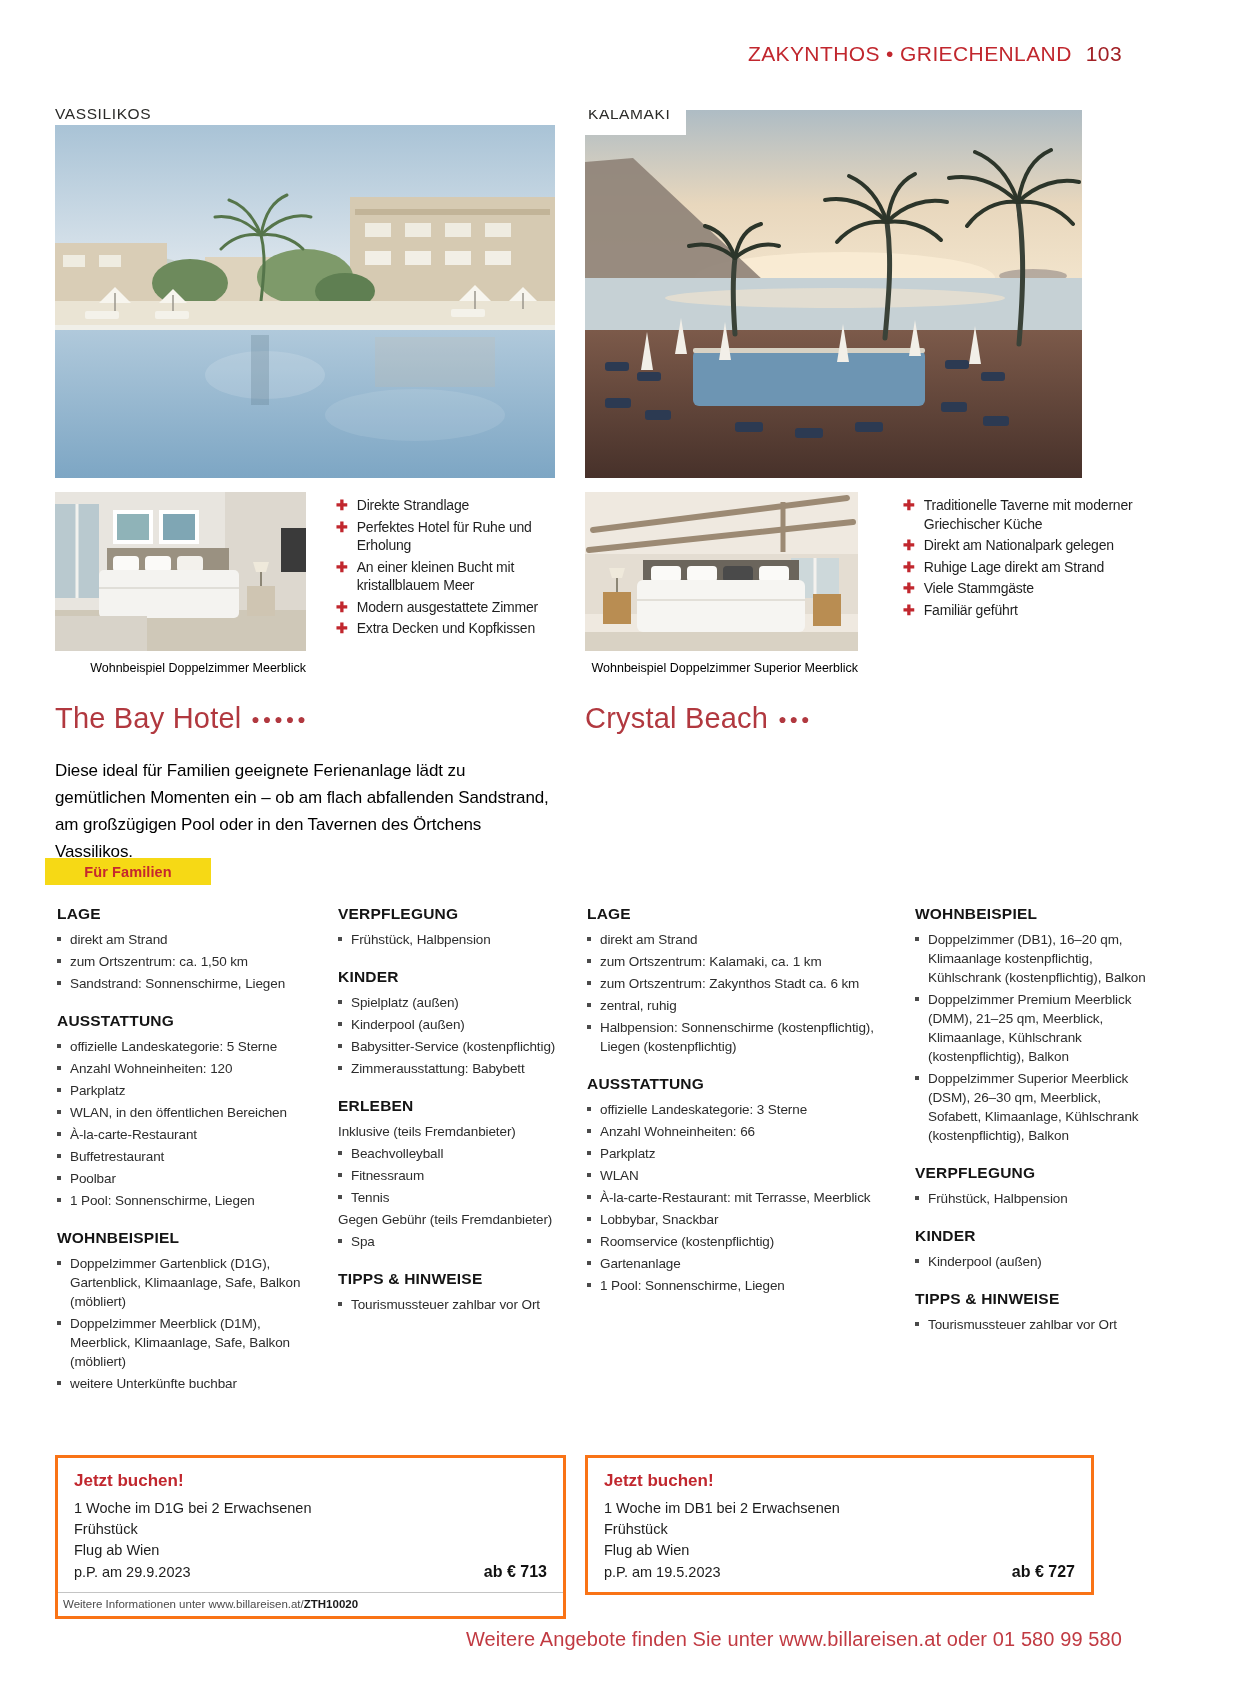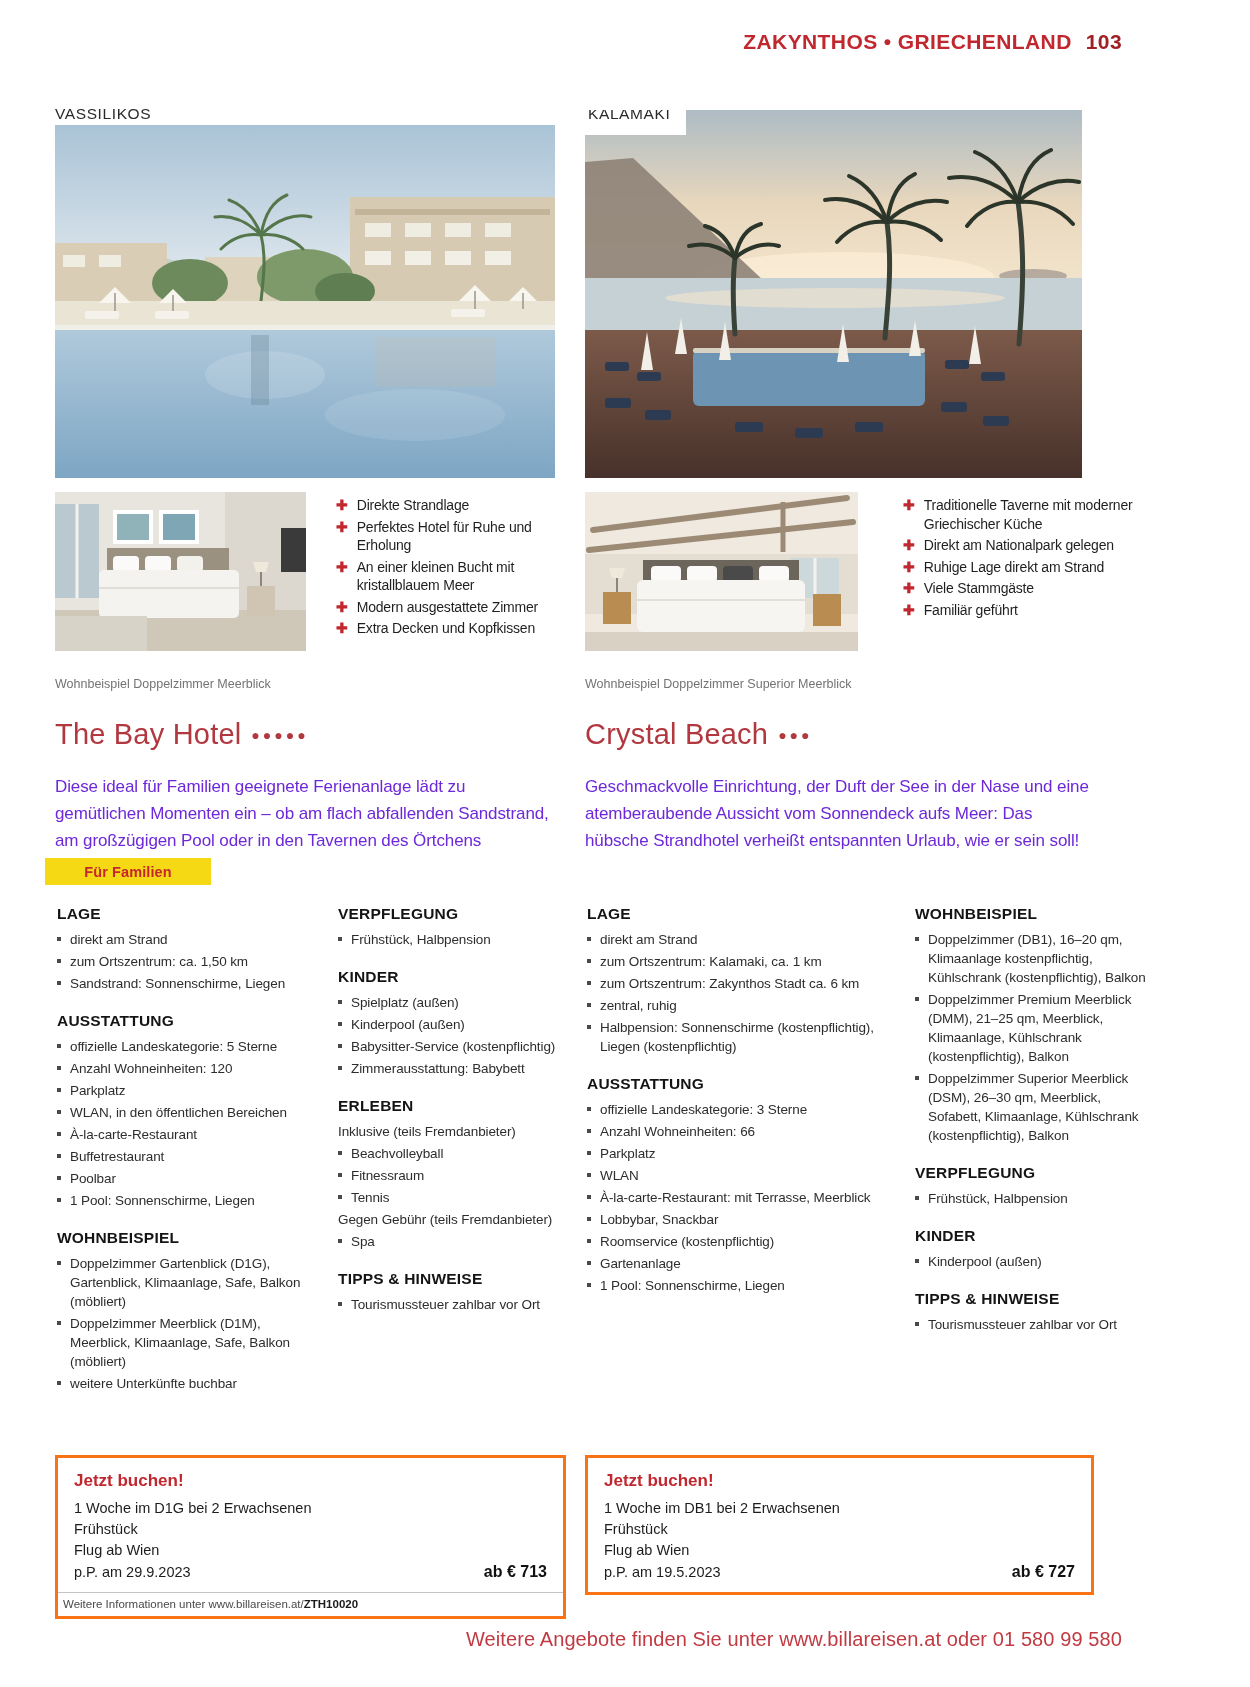--- a/index.html
+++ b/index.html
@@ -1,20 +1,20 @@
 <!DOCTYPE html>
 <html lang="de"><head>
 <meta charset="utf-8">
 <style>
   html,body{margin:0;padding:0;background:#fff;}
   .page{position:relative;width:1250px;height:1687px;background:#fff;overflow:hidden;
         font-family:"Liberation Sans", sans-serif;color:#222;}
 
   
-  .header{position:absolute;top:30px;right:128px;font-size:21px;font-weight:bold;
+  .header{position:absolute;top:42px;right:128px;font-size:21px;font-weight:normal;
           color:#c1272e;letter-spacing:.4px;white-space:nowrap;}
   .header .pagenum{color:#a12025;margin-left:14px;}
 
   
   .hotel-top{position:absolute;top:105px;}
   .hotel-top-a{left:55px;width:500px;}
   .hotel-top-b{left:585px;width:553px;}
   .loc-label{font-size:15.5px;color:#2a2a28;letter-spacing:.6px;}
   .hotel-top-a .loc-label{height:20px;}
   .photo-main{overflow:hidden;}
@@ -23,30 +23,30 @@
   .photo-main-b .loc-label{position:absolute;top:-6px;left:0;background:#fff;
           padding:1px 16px 12px 3px;z-index:2;}
   .photo-main svg{display:block;}
 
   .photo-row{display:flex;margin-top:14px;}
   .hotel-top-a .photo-row{gap:30px;}
   .hotel-top-b .photo-row{gap:45px;}
   figure{margin:0;}
   .photo-room-a{width:251px;}
   .photo-room-b{width:273px;}
-  .caption{margin-top:22px;font-size:12.5px;color:#737373;text-align:left;white-space:nowrap;}
+  .caption{margin-top:6px;font-size:12.5px;color:#000000;text-align:right;white-space:nowrap;}
 
   .plus-list{flex:1;padding-top:4px;}
   .plus-row{display:flex;gap:9px;margin-bottom:3px;}
   .plus-ic{color:#c1272e;font-size:14px;line-height:18px;font-weight:bold;flex:0 0 auto;}
   .plus-tx{font-size:14px;line-height:18.5px;color:#1f1f1f;letter-spacing:-.2px;}
 
   .hotel-title{margin:27px 0 0 0;font-size:29px;font-weight:400;color:#b1383f;letter-spacing:.2px;}
   .dots{font-size:14px;letter-spacing:3px;margin-left:10px;vertical-align:4px;}
-  .desc{margin:22px 0 0 0;font-size:17px;line-height:27px;color:#6d28d9;letter-spacing:-.1px;}
+  .desc{margin:22px 0 0 0;font-size:17px;line-height:27px;color:#000000;letter-spacing:-.1px;}
 
   .badge{position:absolute;left:45px;top:858px;width:166px;height:27px;background:#f6d915;
          color:#c5272e;font-weight:bold;font-size:14.5px;display:flex;align-items:center;
          justify-content:center;letter-spacing:.1px;}
 
   
   .details{position:absolute;top:905px;display:grid;column-gap:8px;}
   .details-a{left:57px;width:512px;grid-template-columns:273px 239px;}
   .details-b{left:587px;width:560px;grid-template-columns:320px 240px;}
   .d-section-heading{font-size:15.5px;font-weight:bold;color:#141414;letter-spacing:.2px;
@@ -465,21 +465,20 @@
           </div>
           <div class="plus-row">
             <span class="plus-ic">✚</span>
             <span class="plus-tx">Familiär geführt</span>
           </div>
         </div>
     </div>
     <h2 class="hotel-title">
       <span>Crystal Beach</span><span class="dots">●●●</span>
     </h2>
-    <p class="desc" style="width:505px;">Geschmackvolle Einrichtung, der Duft der See in der Nase und eine atemberaubende Aussicht vom Sonnendeck aufs Meer: Das hübsche Strandhotel verheißt entspannten Urlaub, wie er sein soll!</p>
   </section>
 
   <div class="details details-b">
     <div class="dcol">
         <div class="d-section">
           <div class="d-section-heading">LAGE</div>
           <div class="d-item">
             <span class="d-bullet"></span>
             <span class="d-text">direkt am Strand</span>
           </div>

